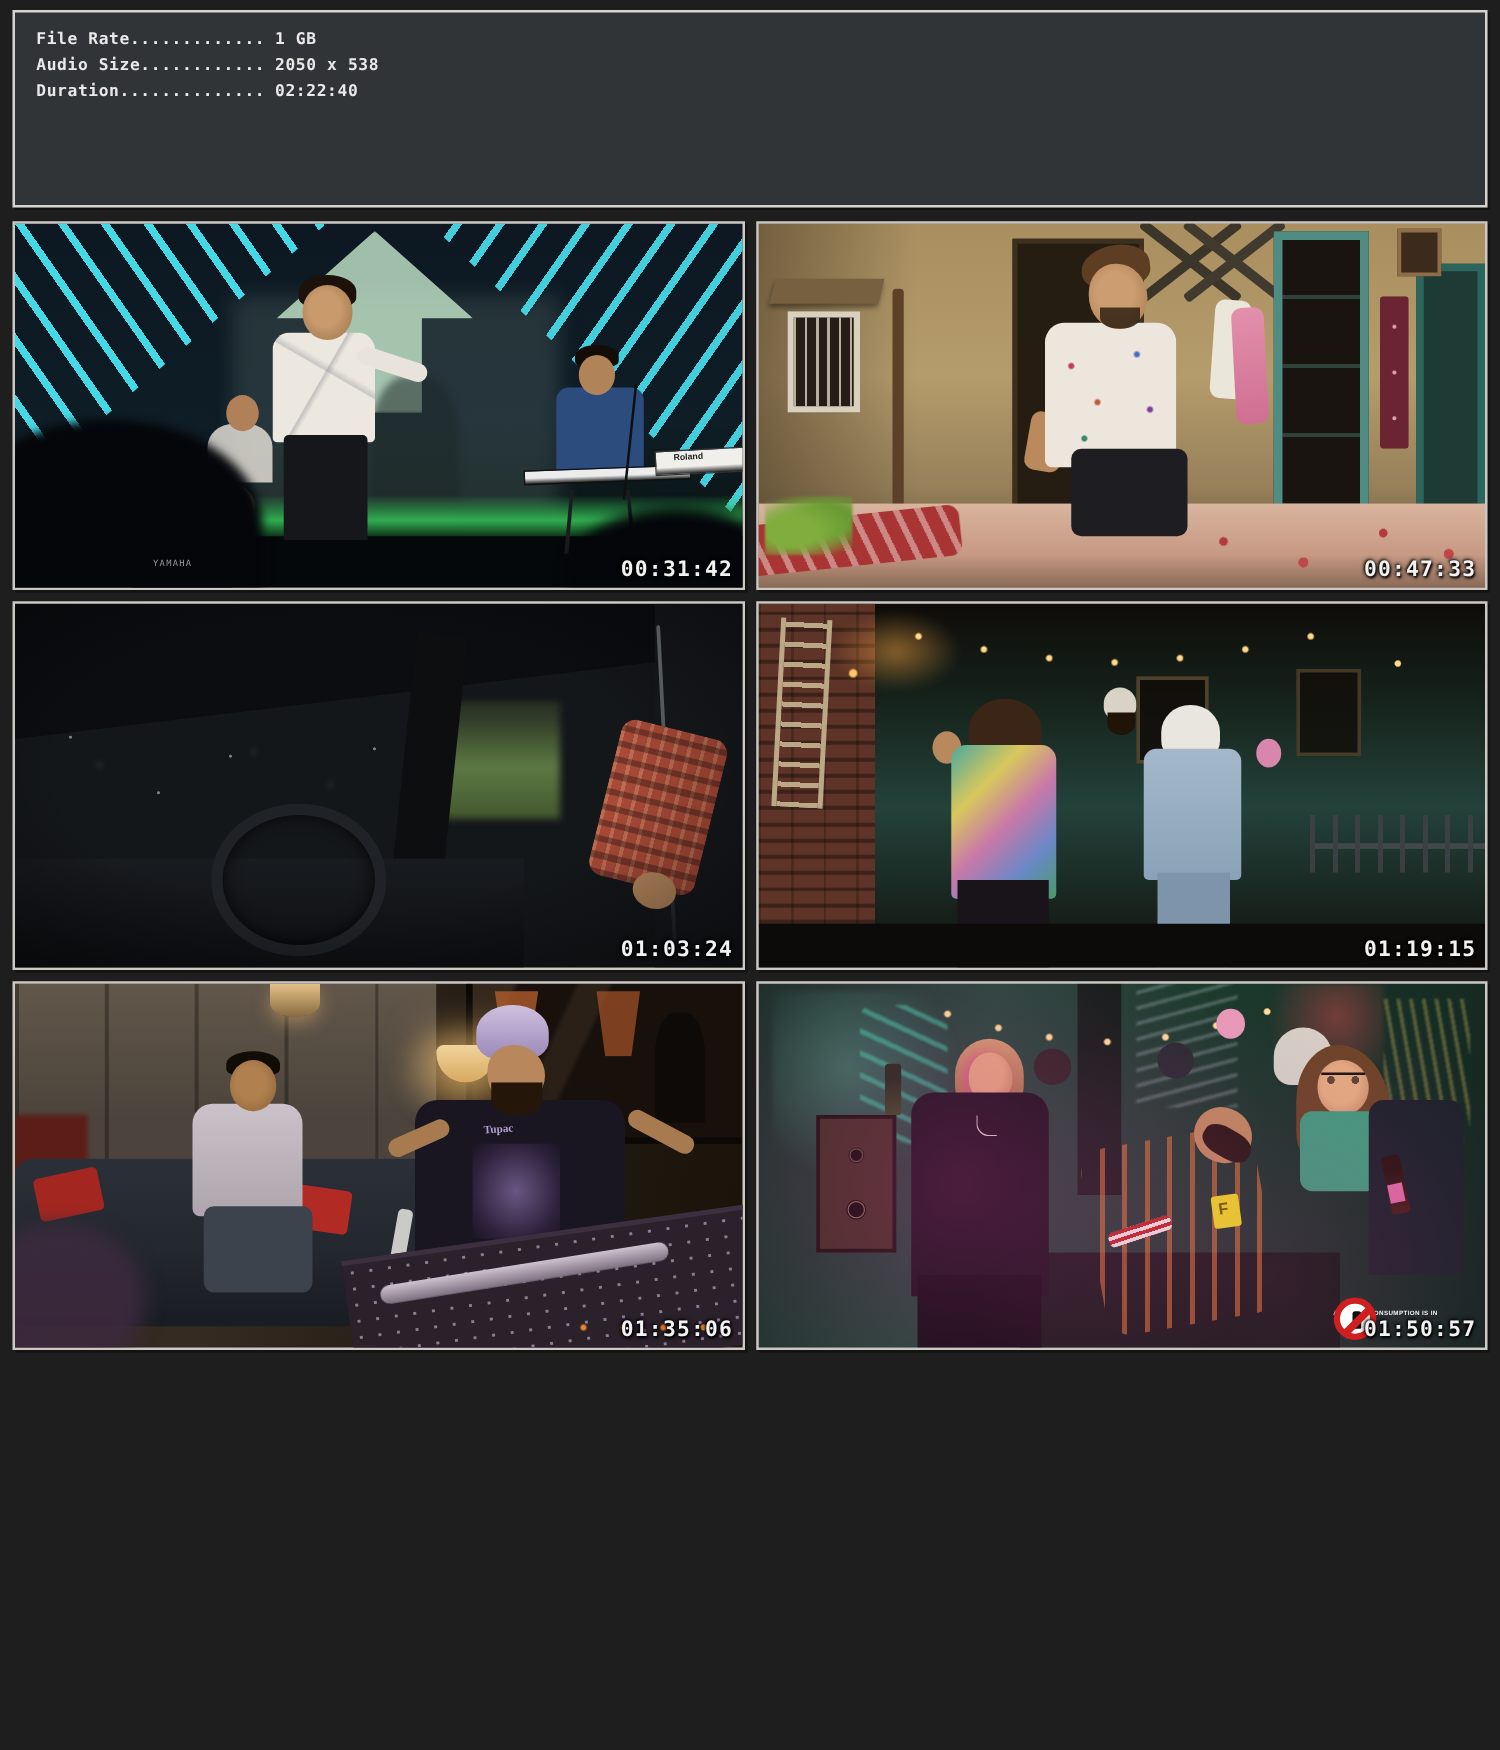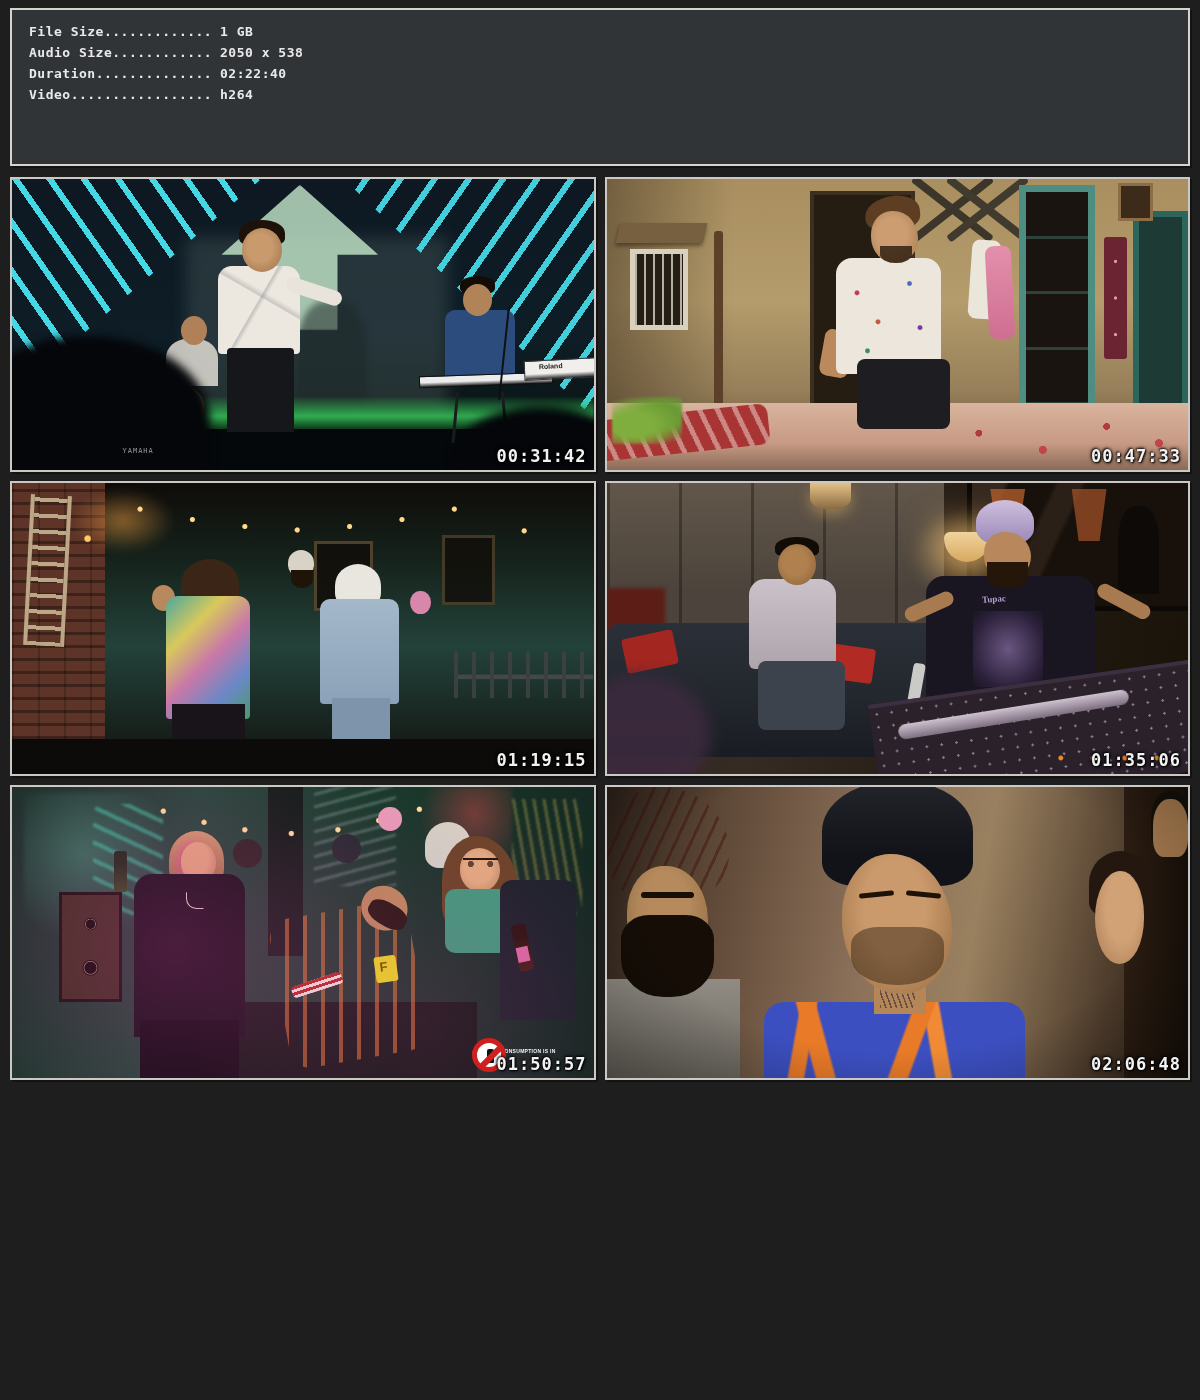--- a/index.html
+++ b/index.html
@@ -301,24 +301,23 @@
   .t8-rhair2 { right:6%; top:22%; width:11%; height:22%; background:#241710; border-radius:50% 50% 20% 20%; }
   .t8-bgboy { right:0; top:4%; width:6%; height:20%; background:#a87c50; border-radius:45% 45% 30% 30%; box-shadow:0 -6px 0 2px #14100a; opacity:.95; }
   .t8-vig { left:0; top:0; width:100%; height:100%; background:radial-gradient(ellipse at 50% 40%, transparent 60%, rgba(0,0,0,.35)); }
 </style>
 </head>
 <body>
 
 <div>
 
   <div class="info-box">
-    <div class="info-row"><span>File Size</span><span>.............</span><span class="val">1 GB</span></div>
+    <div class="info-row"><span>File Rate</span><span>.............</span><span class="val">1 GB</span></div>
     <div class="info-row"><span>Audio Size</span><span>............</span><span class="val">2050 x 538</span></div>
     <div class="info-row"><span>Duration</span><span>..............</span><span class="val">02:22:40</span></div>
-    <div class="info-row"><span>Video</span><span>.................</span><span class="val">h264</span></div>
   </div>
 
   <div class="grid">
 
 
     <div class="thumb t2">
       <div class="abs t2-wall"></div>
       <div class="abs t2-fanl"></div>
       <div class="abs t2-fanr"></div>
       <div class="abs t2-chev"></div>
@@ -370,20 +369,35 @@
       <div class="abs t3-plant"></div>
       <div class="abs t3-arm"></div>
       <div class="abs t3-shirt"></div>
       <div class="abs t3-pants"></div>
       <div class="abs t3-hair"></div>
       <div class="abs t3-head"></div>
       <div class="abs t3-beard"></div>
       <div class="ts">00:47:33</div>
     </div>
 
+    <div class="thumb t4">
+      <div class="abs t4-view"></div>
+      <div class="abs t4-view2"></div>
+      <div class="abs t4-roof"></div>
+      <div class="abs t4-pillar"></div>
+      <div class="abs t4-rain"></div>
+      <div class="abs t4-dash"></div>
+      <div class="abs t4-wheel"></div>
+      <div class="abs t4-doorin"></div>
+      <div class="abs t4-dooredge"></div>
+      <div class="abs t4-arm"></div>
+      <div class="abs t4-hand"></div>
+      <div class="abs t4-vig"></div>
+      <div class="ts">01:03:24</div>
+    </div>
 
     <div class="thumb t5">
       <div class="abs t5-wallwin1"></div>
       <div class="abs t5-wallwin2"></div>
       <div class="abs t5-brick"></div>
       <div class="abs t5-ladder"></div>
       <div class="abs t5-glow"></div>
       <div class="abs t5-lights"></div>
       <div class="abs t5-ghead1"></div>
       <div class="abs t5-turban"></div>
@@ -469,36 +483,15 @@
       <div class="abs t7-blabel"></div>
       <div class="abs t7-wash"></div>
       <div class="abs t7-warntext">ALCOHOL CONSUMPTION IS IN</div>
       <div class="abs t7-warn">
         <div class="abs t7-warnbottle"></div>
         <div class="abs t7-warnbar"></div>
       </div>
       <div class="ts">01:50:57</div>
     </div>
 
-    <div class="thumb t8">
-      <div class="abs t8-lbody"></div>
-      <div class="abs t8-turban"></div>
-      <div class="abs t8-lface"></div>
-      <div class="abs t8-lbrow"></div>
-      <div class="abs t8-lbeard"></div>
-      <div class="abs t8-rhair"></div>
-      <div class="abs t8-bgboy"></div>
-      <div class="abs t8-rhair2"></div>
-      <div class="abs t8-rface"></div>
-      <div class="abs t8-sweater"></div>
-      <div class="abs t8-neck"></div>
-      <div class="abs t8-tattoo"></div>
-      <div class="abs t8-beanie"></div>
-      <div class="abs t8-cface"></div>
-      <div class="abs t8-cstub"></div>
-      <div class="abs t8-cbrow1"></div>
-      <div class="abs t8-cbrow2"></div>
-      <div class="abs t8-vig"></div>
-      <div class="ts">02:06:48</div>
-    </div>
 
   </div>
 </div>
 
 </body></html>

